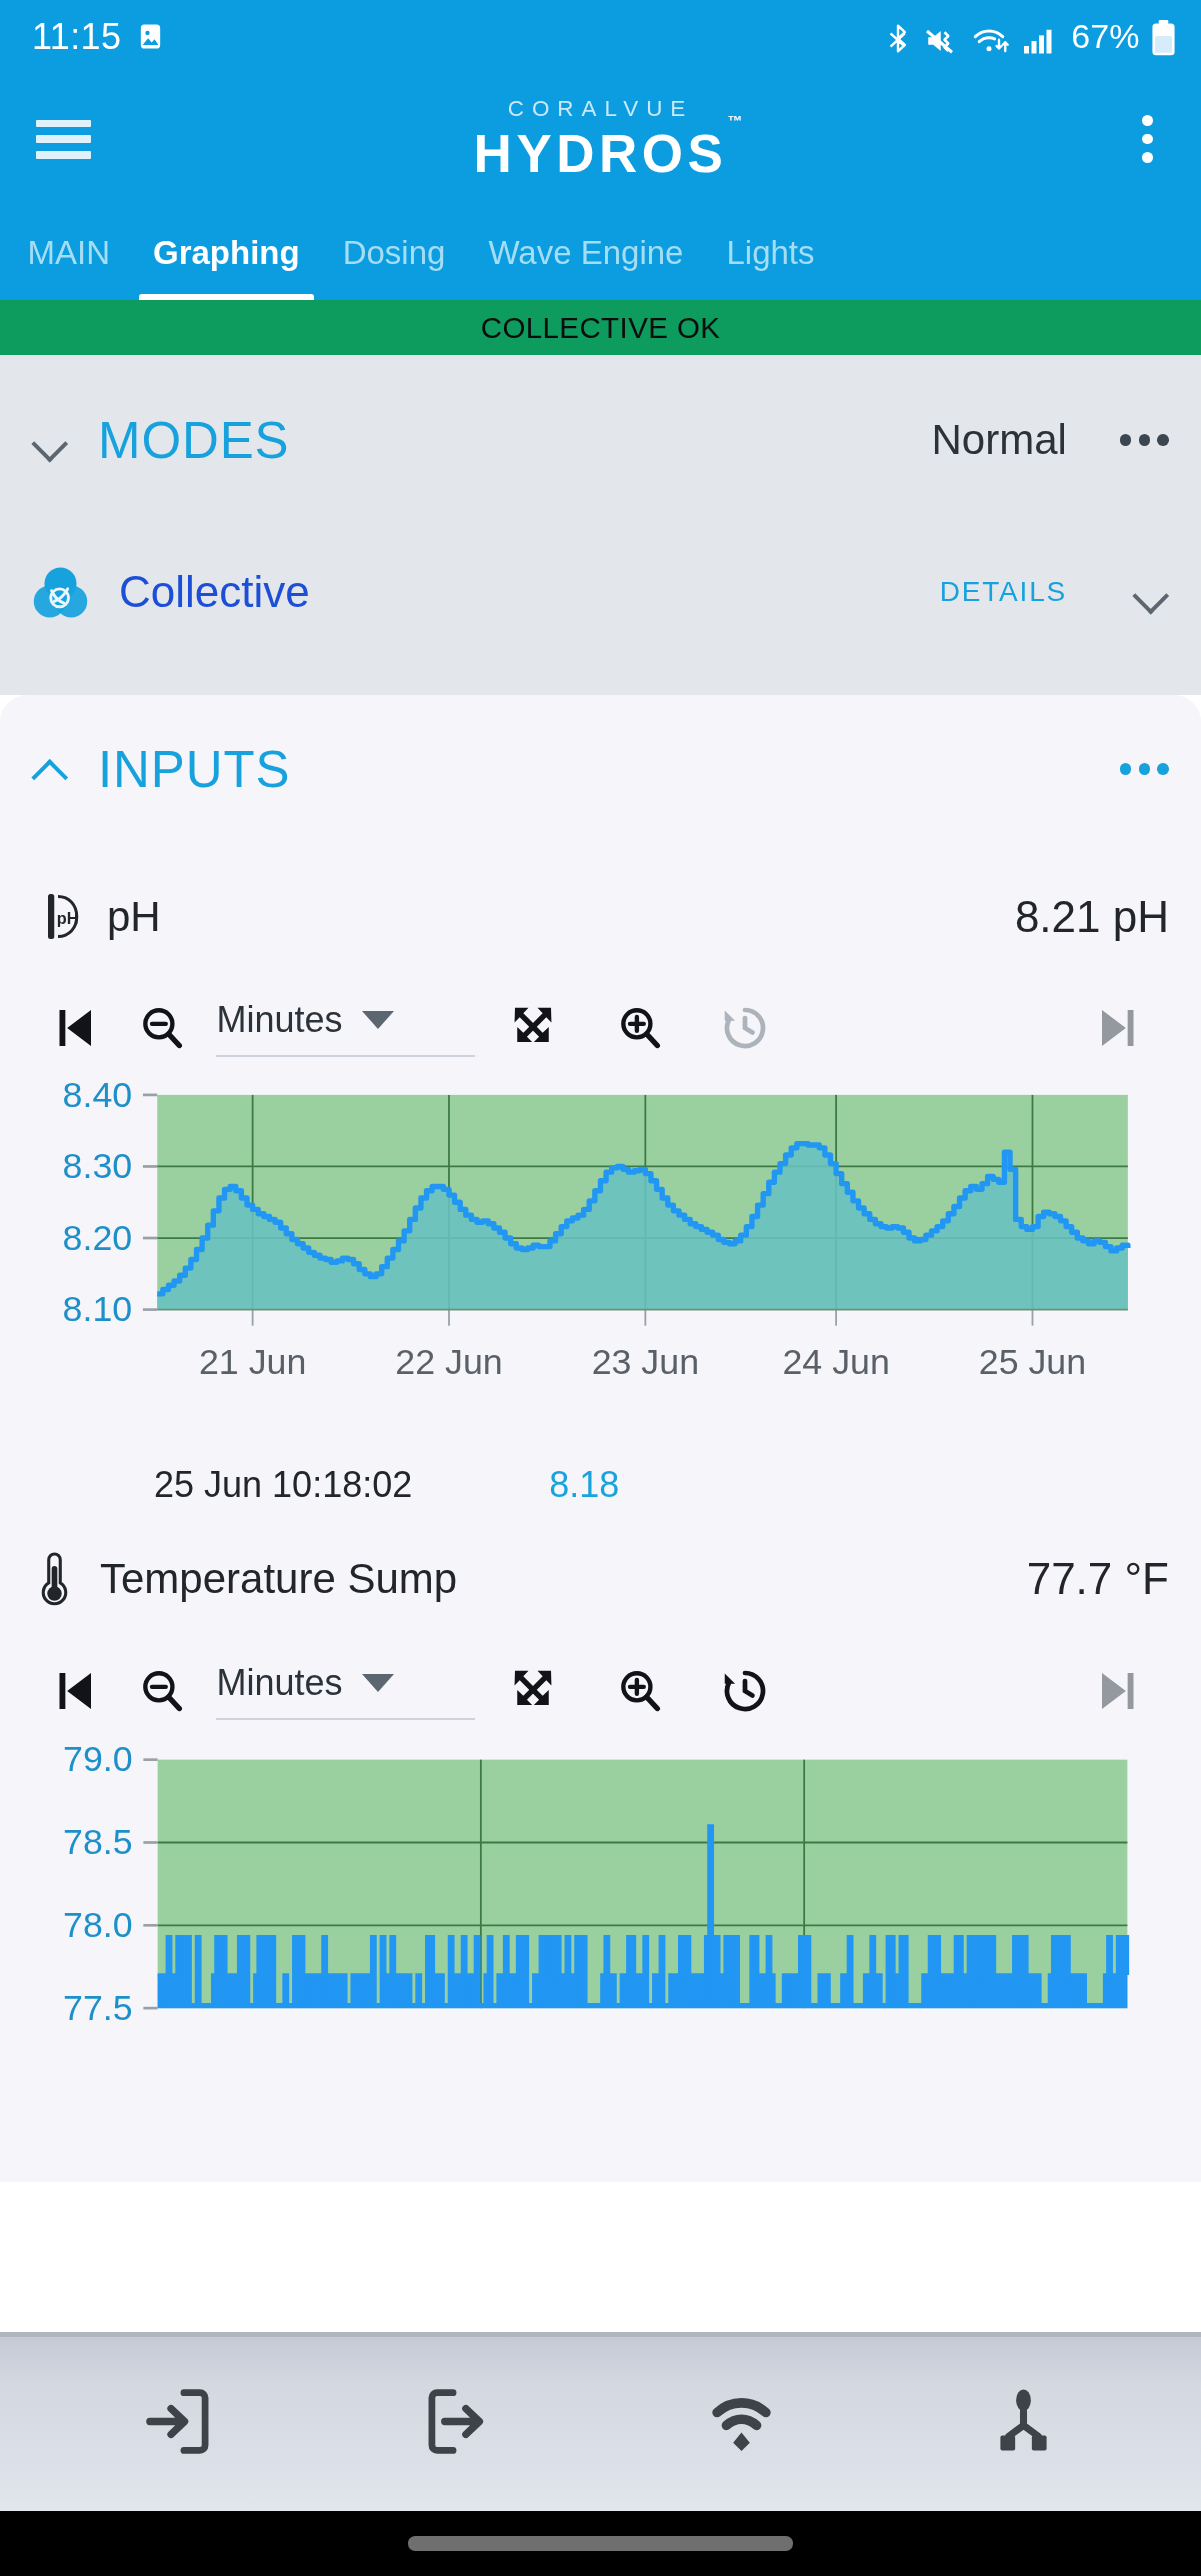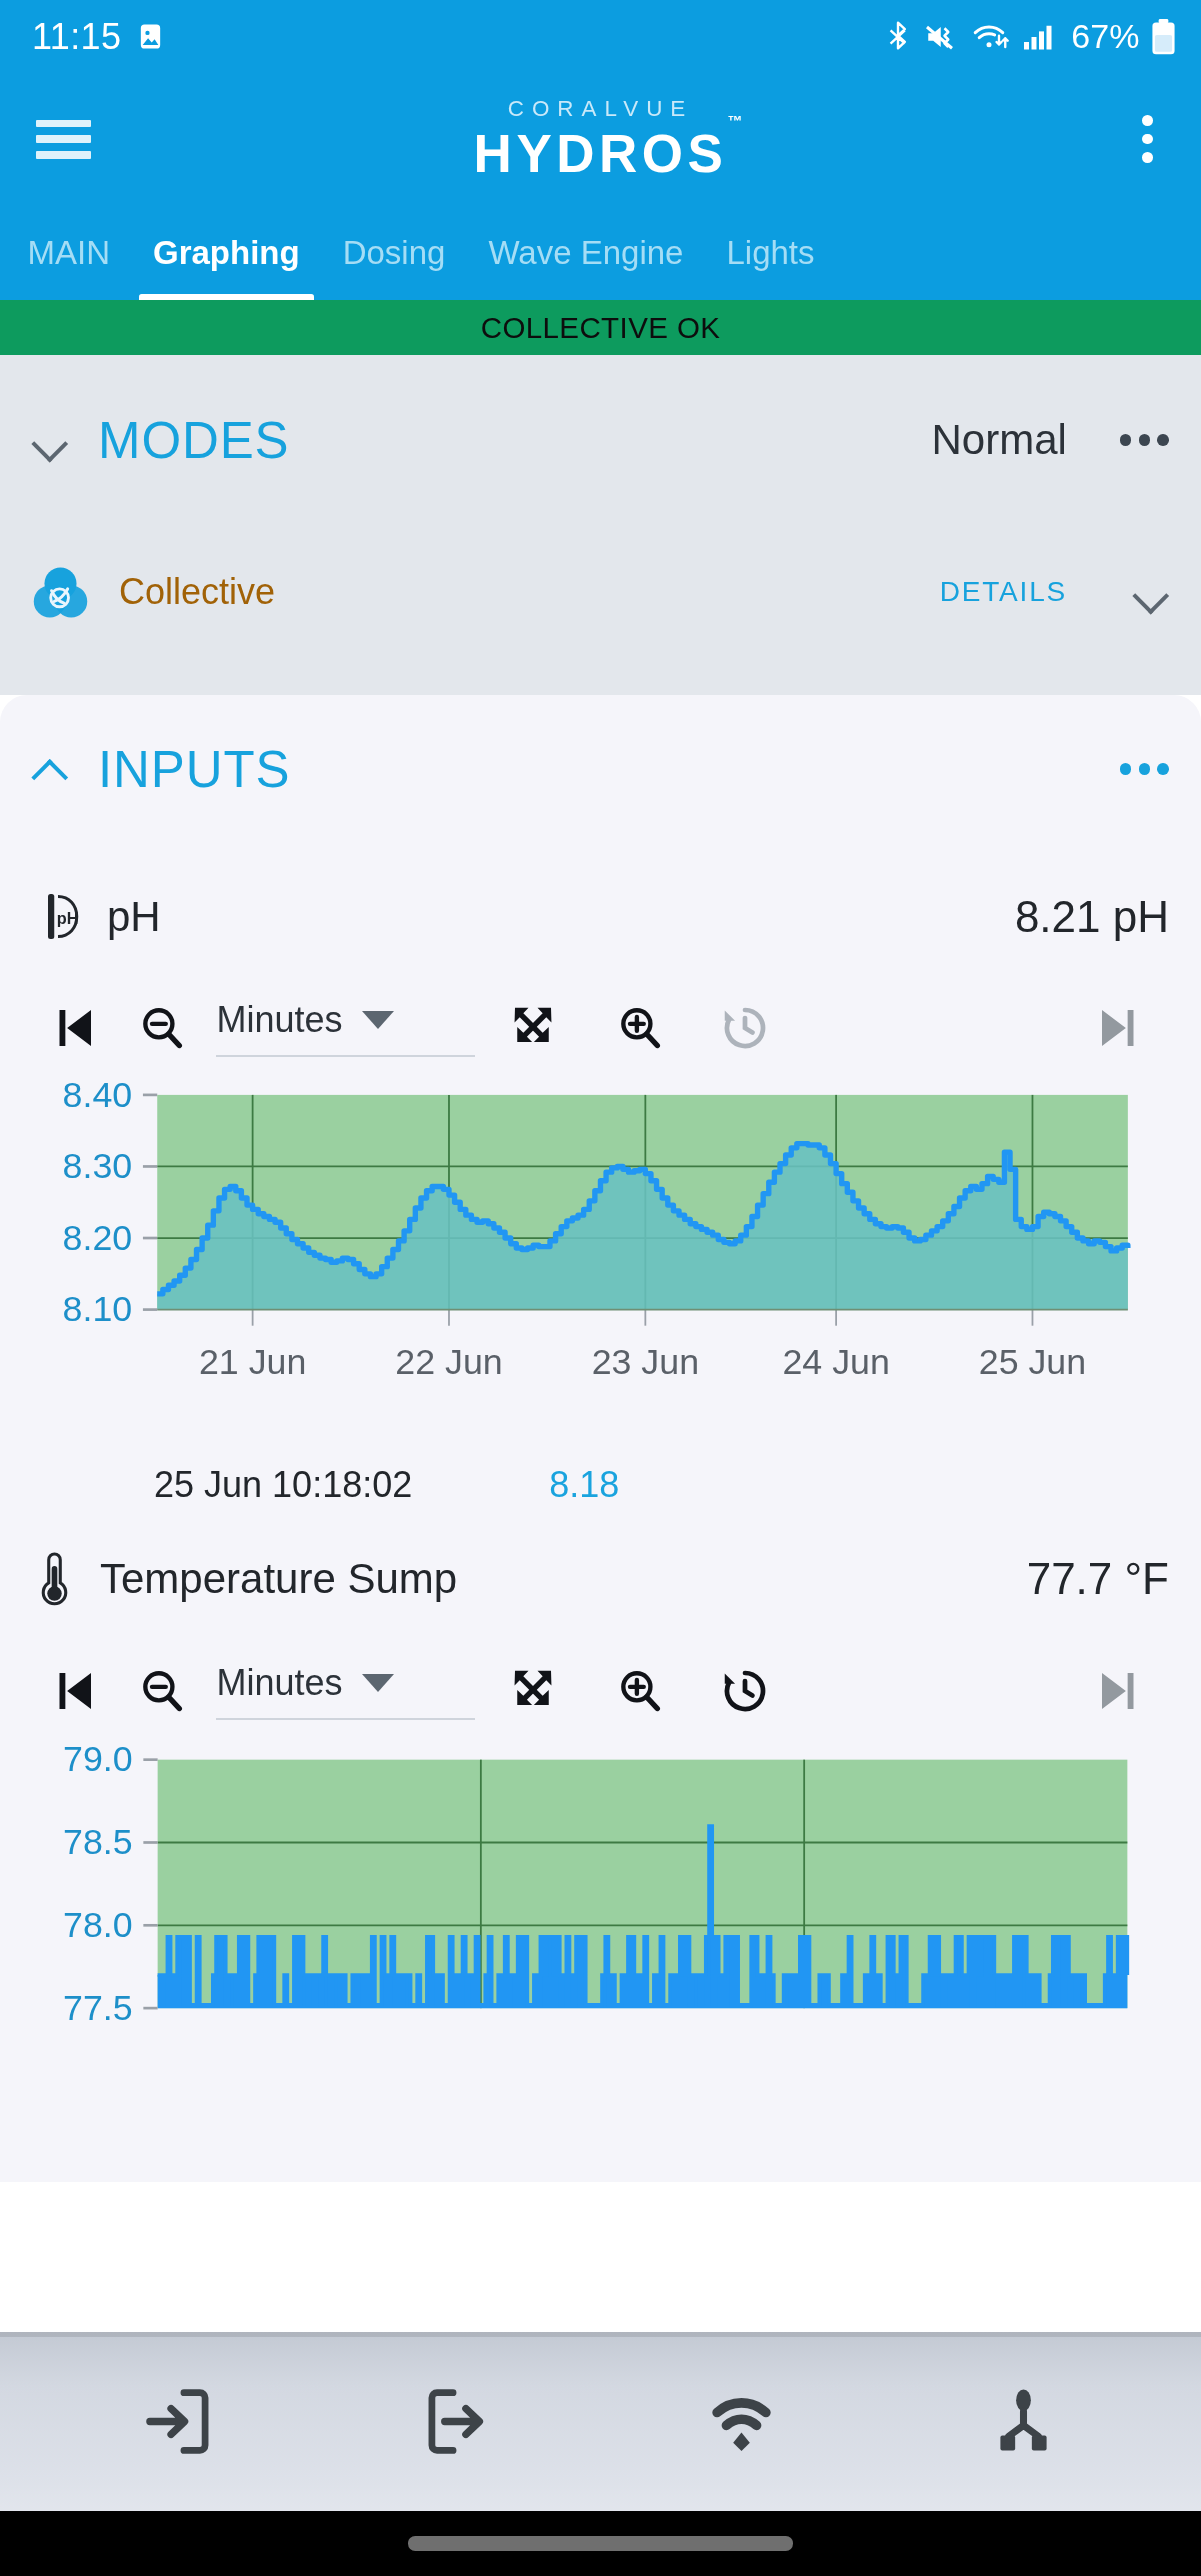--- a/index.html
+++ b/index.html
@@ -12,21 +12,21 @@
   #app { position: relative; width: 1201px; height: 2576px; border-radius: 20px; }
 
   
   .statusbar {
     height: 73px; background: #0c9de0;
     display: flex; align-items: center; justify-content: space-between;
     padding: 0 25px 0 32px; color: #ffffff;
   }
   .sb-left { display: flex; align-items: center; gap: 14.3px; }
   .sb-time { font-size: 36px; font-weight: 400; letter-spacing: 0.4px; }
-  .sb-right { display: flex; align-items: center; gap: 11.6px; }
+  .sb-right { display: flex; align-items: flex-end; gap: 11.6px; }
   .sb-pct { font-size: 34px; font-weight: 400; margin-left: 3.6px; }
   .ic { display: block; }
 
   
   .appbar {
     height: 132px; background: #0c9de0; position: relative;
     display: flex; align-items: center; justify-content: space-between;
     padding: 0 34px 0 36px;
   }
   .hamburger { width: 55px; height: 39px; display: flex; flex-direction: column;
@@ -72,21 +72,21 @@
     transform: rotate(45deg);
   }
   .chev.up:before { transform: rotate(-135deg); top: 14.3px; }
   .chev.blue:before { border-color: #17a2dd; }
   .h-title { font-size: 51px; color: #17a2dd; letter-spacing: 0.9px; }
   .modes-val { font-size: 42px; color: #2c3239; }
   .kebab-h { display: flex; gap: 7.2px; margin-left: 23px; align-items: center; }
   .kebab-h i { width: 11.6px; height: 11.6px; border-radius: 50%; background: #3c4650; display: block; }
   .kebab-h.blue i { background: #17a2dd; }
   .coll-row { height: 134px; }
-  .coll-name { font-size: 36px; color: #a16207; }
+  .coll-name { font-size: 44px; color: #1d4ed8; }
   .details-lbl { font-size: 28px; color: #17a2dd; letter-spacing: 1.8px; margin-right: 36px; }
 
   
   .inputs-card {
     background: #f5f5fa; border-radius: 27px 27px 0 0;
     margin-top: 0; padding: 0 32px; position: relative;
     height: 1487px; overflow: hidden;
   }
   .inputs-head { height: 130px; display: flex; align-items: center; justify-content: space-between; padding-top: 18px;}
   .sensor-row { display: flex; align-items: center; justify-content: space-between; height: 107px; gap: 14px; }

